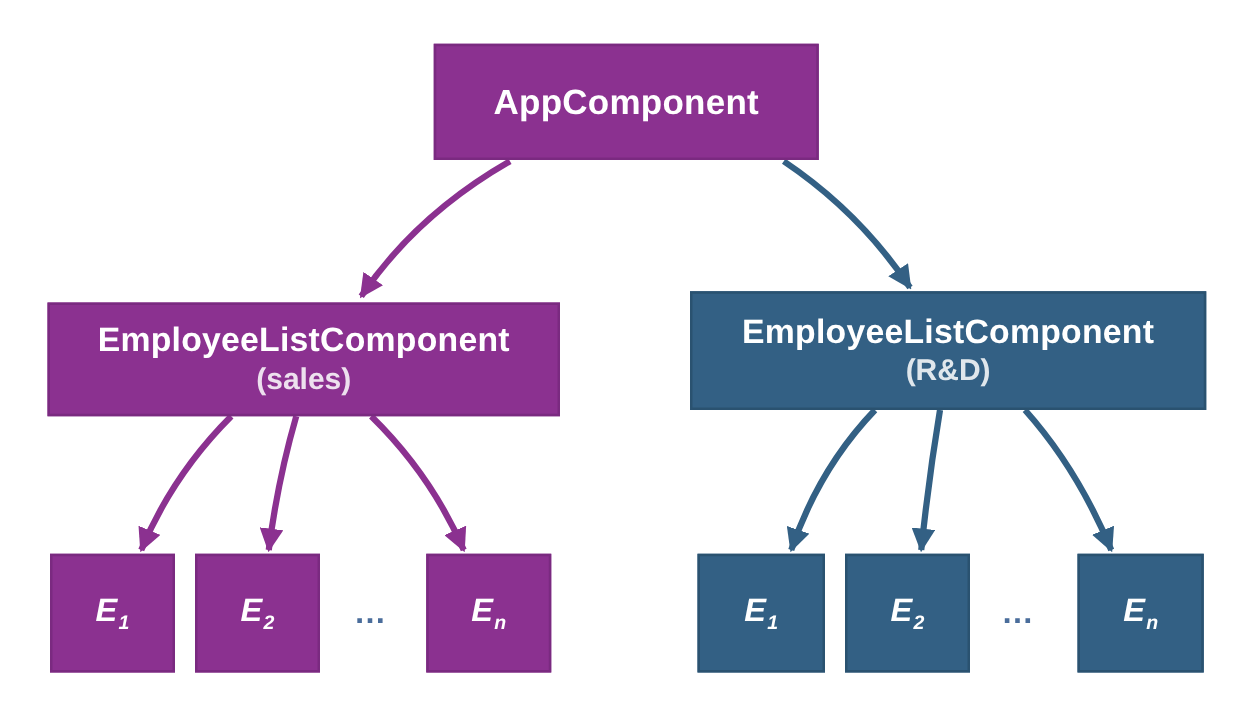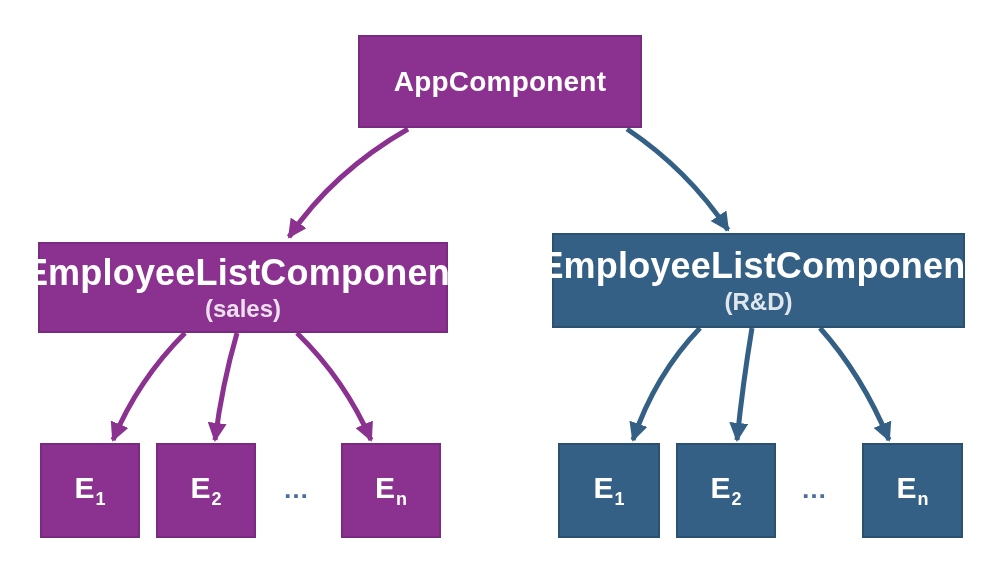--- a/index.html
+++ b/index.html
@@ -43,27 +43,27 @@
   }
   .purple {
     background: var(--color-purple, #8B3190);
     border: 2px solid var(--color-purple_dark, #7A2A80);
   }
   .blue {
     background: var(--color-blue, #336084);
     border: 2px solid var(--color-blue_dark, #2A5270);
   }
   .root-title  { font-size: 28px; letter-spacing: 0.2px; }
-  .branch-title { font-size: 36px; line-height: 1.15; letter-spacing: 0.2px; }
+  .branch-title { font-size: 27px; line-height: 1.15; letter-spacing: 0.2px; }
   .branch-sub {
     font-size: 24px;
     margin-top: 2px;
     opacity: 0.85;
   }
-  .leaf-label { font-size: 30px; }
+  .leaf-label { font-size: 26px; font-style: italic; }
   .e-sub {
     font-size: 0.6em;
     vertical-align: -0.35em;
     margin-left: 1px;
   }
   .ellipsis {
     position: absolute;
     width: 44px;
     text-align: center;
     color: var(--color-ellipsis, #4A6D9B);
@@ -93,21 +93,21 @@
 
     <path class="edge p" d="M185,333 Q138,380 113,440" marker-end="url(#mk-purple)"></path>
     <path class="edge p" d="M237,333 Q222,385 215,440" marker-end="url(#mk-purple)"></path>
     <path class="edge p" d="M297,333 Q345,380 371,440" marker-end="url(#mk-purple)"></path>
 
     <path class="edge b" d="M700,328 Q655,375 633,440" marker-end="url(#mk-blue)"></path>
     <path class="edge b" d="M752,328 Q743,382 737,440" marker-end="url(#mk-blue)"></path>
     <path class="edge b" d="M820,328 Q862,375 889,440" marker-end="url(#mk-blue)"></path>
   </svg>
 
-  <div class="node purple" style="left:358px; top:35px; width:284px; height:93px;">
+  <div class="node purple" style="left:347px; top:35px; width:308px; height:93px;">
     <div class="root-title">AppComponent</div>
   </div>
 
   <div class="node purple" style="left:38px; top:242px; width:410px; height:91px;">
     <div class="branch-title">EmployeeListComponent</div>
     <div class="branch-sub">(sales)</div>
   </div>
 
   <div class="node blue" style="left:552px; top:233px; width:413px; height:95px;">
     <div class="branch-title">EmployeeListComponent</div>

